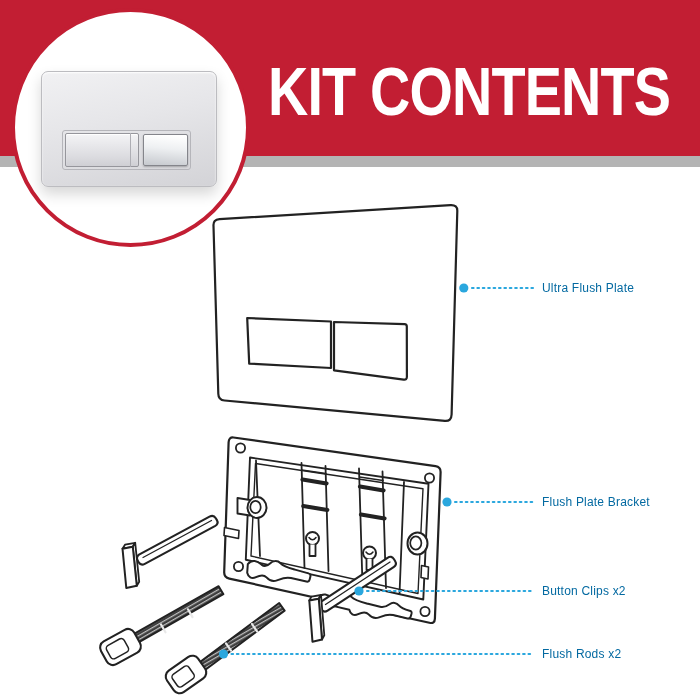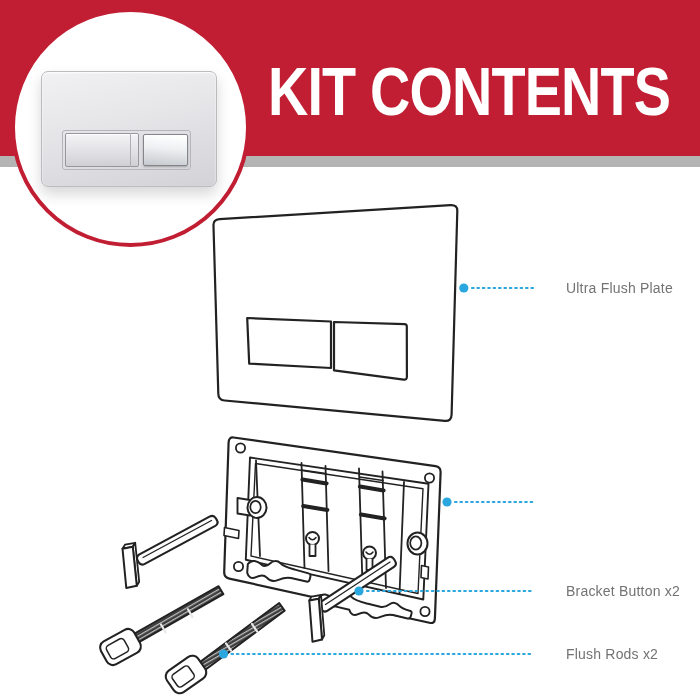--- a/index.html
+++ b/index.html
@@ -41,21 +41,21 @@
   .btn-divider{position:absolute;left:88px;top:61px;width:1px;height:34px;background:#aeaeb4;}
   .photo-btn-right{
     position:absolute;left:101px;top:62px;width:45px;height:32px;
     border:1px solid #84858b;border-radius:2px;box-sizing:border-box;
     background:linear-gradient(185deg,#ffffff 5%,#eef0f2 45%,#c6c9ce 100%);
     box-shadow:0 1px 2px rgba(0,0,0,0.25), inset 0 1px 1px #ffffff;
   }
   
   .diagram-svg{position:absolute;left:0;top:0;width:700px;height:700px;z-index:2;}
   .callout-label{
-    position:absolute;left:566px;color:#737373;font-size:14px;line-height:16px;
+    position:absolute;left:542px;color:#0369a1;font-size:12px;line-height:16px;
     letter-spacing:0.2px;white-space:nowrap;z-index:2;
   }
 </style>
 </head>
 <body>
 
 <div id="canvas">
 
   <div class="banner"></div>
   <div class="stripe"></div>
@@ -173,16 +173,17 @@
       <circle cx="447" cy="502" r="4.6" fill="#2AA7DE"></circle>
       <path stroke="#2AA7DE" stroke-width="2.1" stroke-dasharray="1.6 3.8" d="M 455,502 L 533,502"></path>
       <circle cx="359" cy="591" r="4.6" fill="#2AA7DE"></circle>
       <path stroke="#2AA7DE" stroke-width="2.1" stroke-dasharray="1.6 3.8" d="M 367,591 L 533,591"></path>
       <circle cx="223.5" cy="654" r="4.6" fill="#2AA7DE"></circle>
       <path stroke="#2AA7DE" stroke-width="2.1" stroke-dasharray="1.6 3.8" d="M 231.5,654 L 533,654"></path>
     </g>
   </svg>
 
   <div class="callout-label" style="top:280px">Ultra Flush Plate</div>
-  <div class="callout-label" style="top:583px">Bracket Button x2</div>
+  <div class="callout-label" style="top:494px">Flush Plate Bracket</div>
+  <div class="callout-label" style="top:583px">Button Clips x2</div>
   <div class="callout-label" style="top:646px">Flush Rods x2</div>
 
 </div>
 
 </body></html>

